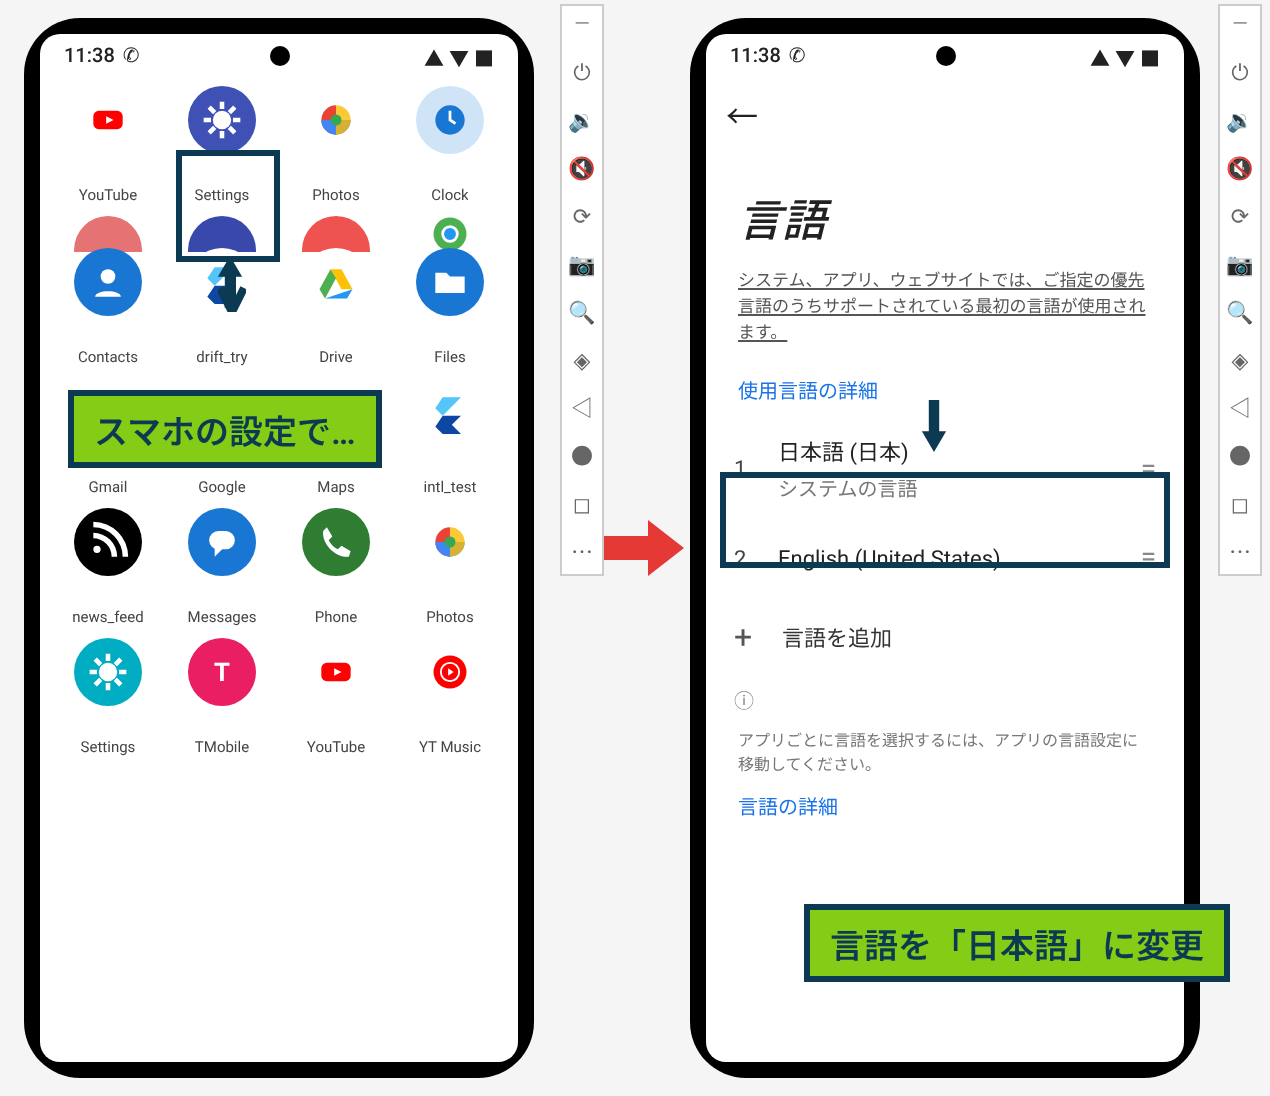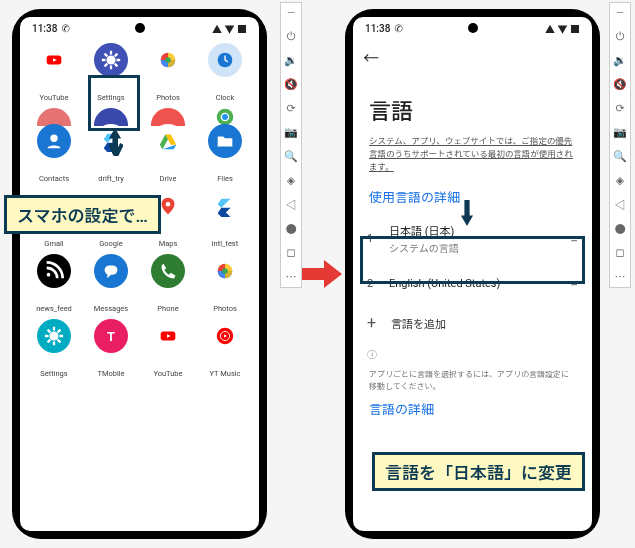--- a/index.html
+++ b/index.html
@@ -86,57 +86,59 @@
   .row.partial .app .ico { height: 18px; border-radius: 34px 34px 0 0; overflow:hidden; }
   .row.partial { margin-bottom: -2px; }
   .sel-box {
     position: absolute;
     border: 3px solid #0b3a52;
     pointer-events: none;
   }
   
   .callout {
     position: absolute;
-    background: #fef9c3;
+    background: #84cc16;
     border: 3px solid #0b3a52;
     padding: 4px 10px;
     font-size: 17px;
     font-weight: 600;
     color: #0b3a52;
     white-space: nowrap;
     z-index: 10;
+    margin-left: 30px;
   }
   .arrow-down {
     position: absolute;
     width: 14px; height: 26px;
     z-index: 9;
   }
   .big-arrow {
     position: absolute;
     left: 302px; top: 258px;
     color: #e53935;
   }
   
   .hdr {
     display: flex; align-items: center;
     padding: 6px 10px;
   }
   .back-ico { font-size: 16px; }
   .title-lang {
     font-size: 22px; font-weight: 500;
     padding: 18px 16px 10px;
+    font-style: italic;
   }
   .desc {
     font-size: 8.5px; color: #555;
     padding: 0 16px 14px;
     line-height: 1.5;
     text-decoration: underline;
   }
   .sect-link {
-    font-size: 13px; color: #1a73e8;
+    font-size: 10px; color: #1a73e8;
     padding: 0 16px 6px;
   }
   .lang-item {
     display: flex; align-items: center;
     padding: 10px 14px;
     gap: 12px;
   }
   .lang-item .num { font-size: 11px; color: #444; width: 10px; }
   .lang-item .txt { flex:1; }
   .lang-item .name { font-size: 11px; color: #222; }

